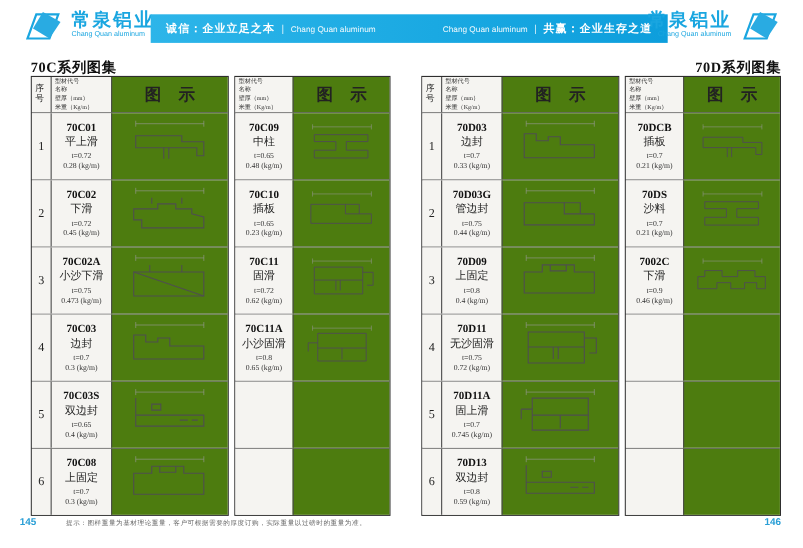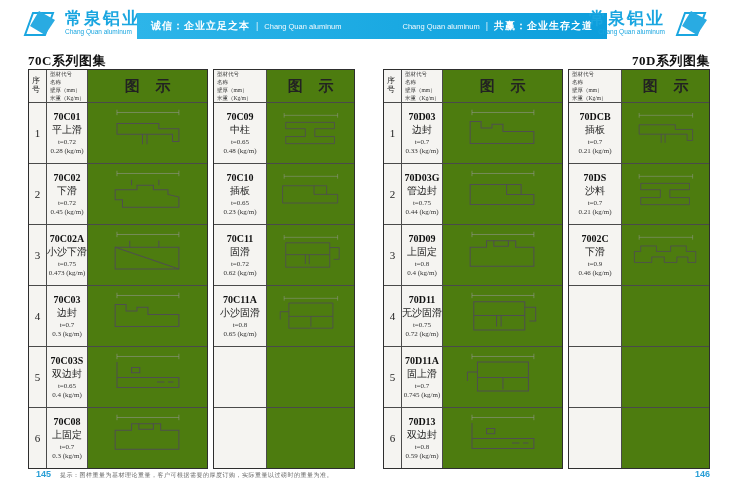--- a/index.html
+++ b/index.html
@@ -34,38 +34,38 @@
 
   .ptable{border:1.4px solid #2e2e2e;box-sizing:border-box;background:#fff;}
   .ptable.with-index{width:180px;}
   .ptable.no-index{width:142px;}
   .trow{display:flex;height:60px;border-top:1px solid #4a4a4a;}
   .trow.thead{height:32px;border-top:none;}
   .tc{box-sizing:border-box;border-left:1px solid #4a4a4a;display:flex;
       flex-direction:column;justify-content:center;align-items:center;overflow:hidden;}
   .tc:first-child{border-left:none;}
   .c-index{width:17px;background:#f5f4f1;font-size:11px;}
-  .c-info{width:41px;background:#f5f4f1;text-align:center;line-height:1.25;}
+  .c-info{width:55px;background:#f5f4f1;text-align:center;line-height:1.25;}
   .no-index .c-info{width:52px;}
   .c-diag{flex:1;background:#4d7c0f;text-align:right;}
   .thead .c-index{font-size:8px;line-height:1.1;word-break:break-all;padding:0 3px;}
   .thead .c-info{align-items:flex-start;padding-left:3px;}
   .spec-line{font-size:5.5px;color:#333;line-height:1.5;white-space:nowrap;transform-origin:left center;}
   .diag-label{font-size:15px;font-weight:bold;letter-spacing:6px;text-indent:6px;color:#222;}
   .code{font-size:10px;font-weight:bold;color:#111;}
   .pname{font-size:10px;color:#222;margin-top:1px;}
   .thick{font-size:7px;color:#333;margin-top:1px;}
   .wt{font-size:7px;color:#333;}
   .prof{width:94%;height:88%;}
   .prof .ln{fill:none;stroke:#4f4f4f;stroke-width:1.1;}
   .prof .dim{fill:none;stroke:#9a9a9a;stroke-width:.6;}
 
   
   .pagenum{position:absolute;top:469px;font-size:9px;font-weight:bold;color:#2a9fd6;
-           font-family:"Liberation Sans",sans-serif;margin-left:18px;}
+           font-family:"Liberation Sans",sans-serif;}
   .pn-left{left:18px;}
   .pn-right{right:20px;}
   .foot-note{position:absolute;left:60px;top:471px;font-size:6px;color:#666;letter-spacing:.5px;}
 </style>
 </head>
 <body>
 
 <div class="sheet">
 
   <div class="logo logo-left">

